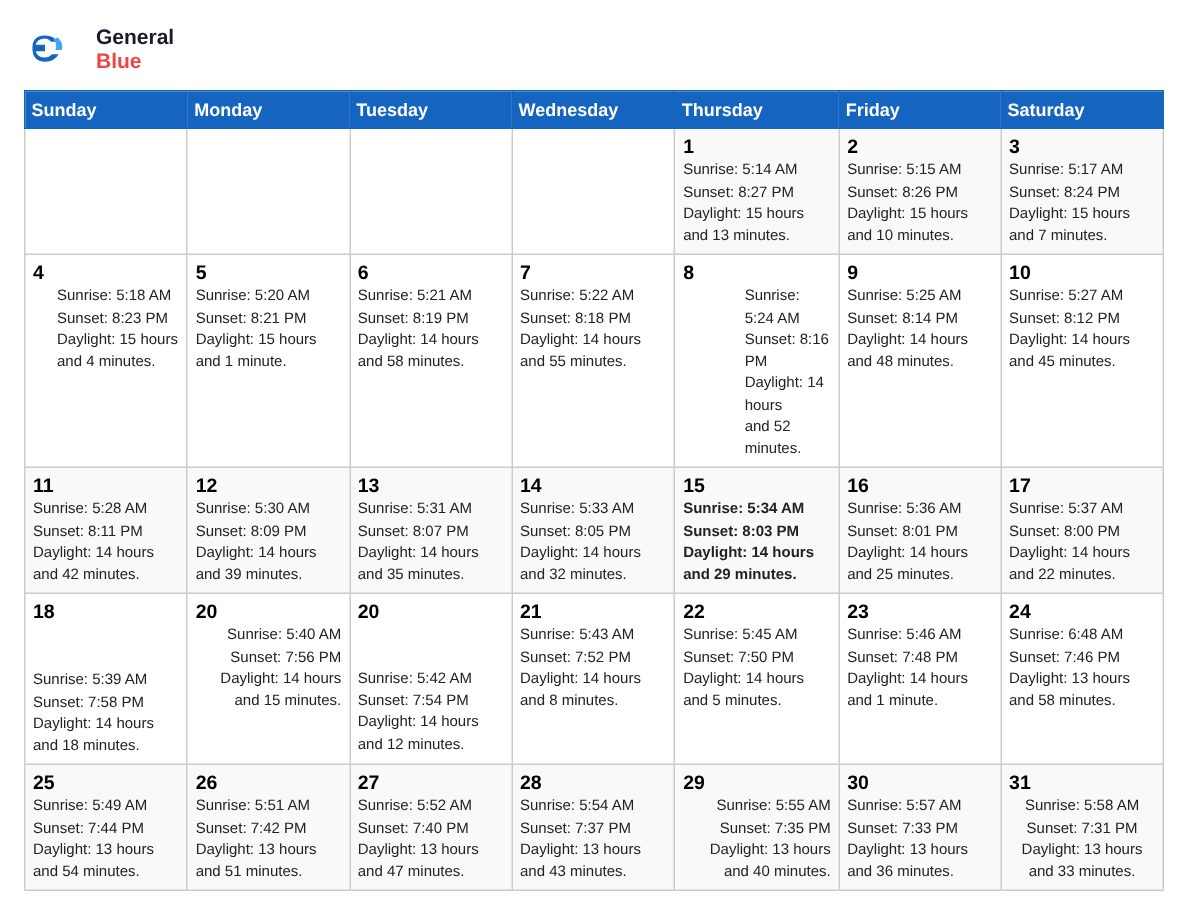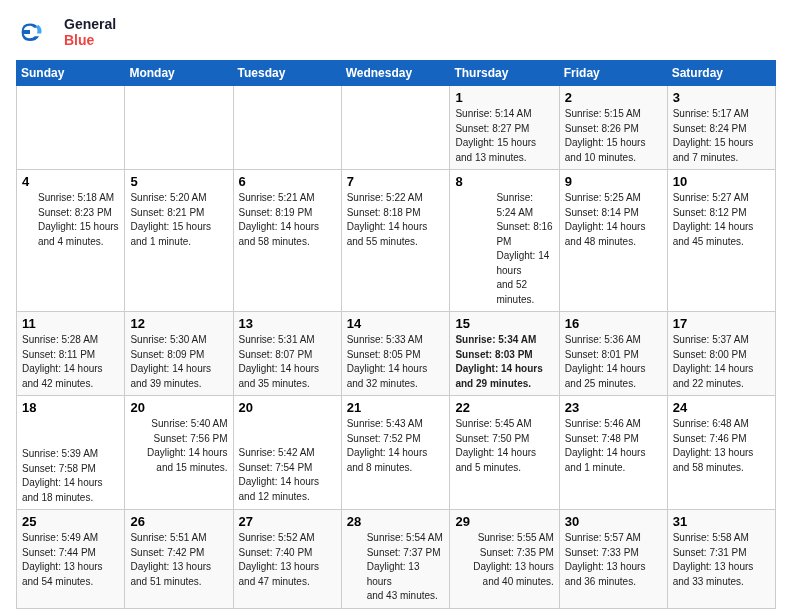--- a/index.html
+++ b/index.html
@@ -306,41 +306,41 @@
         </td>
         <td>
           <div class="day-number">27</div>
           <div class="day-info" style="white-space: pre-line;">Sunrise: 5:52 AM
 Sunset: 7:40 PM
 Daylight: 13 hours
 and 47 minutes.</div>
         </td>
         <td>
           <div class="day-number">28</div>
-          <div class="day-info" style="white-space: pre-line; margin-left: 20px;">Sunrise: 5:54 AM
+          <div class="day-info" style="white-space: pre-line;">Sunrise: 5:54 AM
 Sunset: 7:37 PM
 Daylight: 13 hours
 and 43 minutes.</div>
         </td>
         <td>
           <div class="day-number">29</div>
           <div class="day-info" style="white-space: pre-line; text-align: right;">Sunrise: 5:55 AM
 Sunset: 7:35 PM
 Daylight: 13 hours
 and 40 minutes.</div>
         </td>
         <td>
           <div class="day-number">30</div>
           <div class="day-info" style="white-space: pre-line;">Sunrise: 5:57 AM
 Sunset: 7:33 PM
 Daylight: 13 hours
 and 36 minutes.</div>
         </td>
         <td>
           <div class="day-number">31</div>
-          <div class="day-info" style="white-space: pre-line;">Sunrise: 5:58 AM
+          <div class="day-info" style="white-space: pre-line; text-align: center;">Sunrise: 5:58 AM
 Sunset: 7:31 PM
 Daylight: 13 hours
 and 33 minutes.</div>
         </td>
       </tr>
     </tbody>
 </table>
 
 </body></html>

